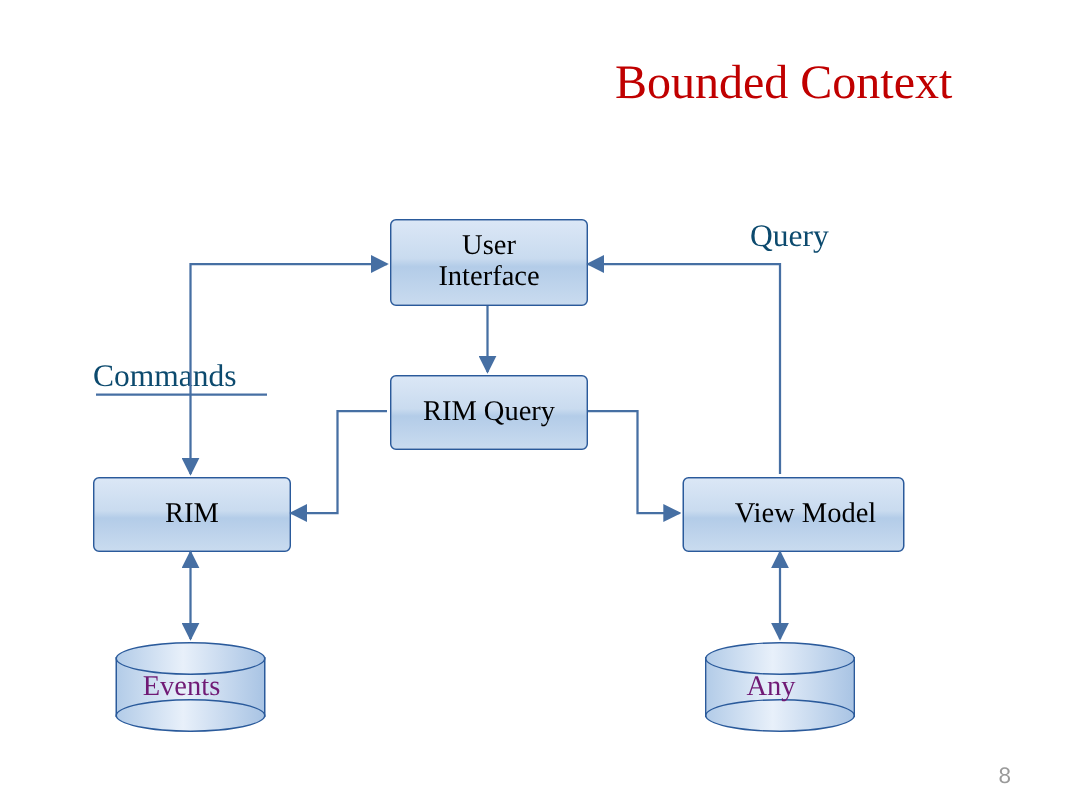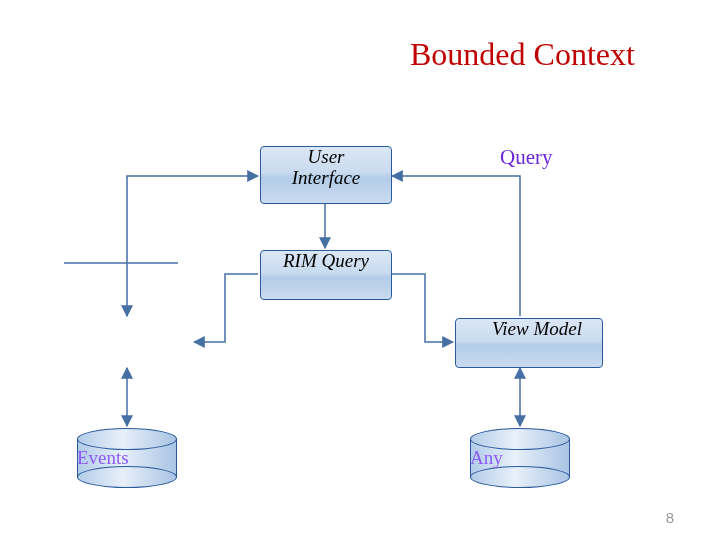--- a/index.html
+++ b/index.html
@@ -1,49 +1,53 @@
 <!DOCTYPE html>
 <html><head>
 <meta charset="utf-8">
 <style>
   html,body{margin:0;padding:0;width:720px;height:540px;background:#fff;font-family:"Times New Roman",serif;}
   .stage{position:relative;width:704px;height:540px;}
   .title{position:absolute;font-size:32px;color:#c00000;}
-  .plain-label{position:absolute;font-size:21px;color:#6d28d9;text-align:center;}
+  .plain-label{position:absolute;font-size:21px;color:#0c4a6e;text-align:center;}
   .box{position:absolute;width:130px;height:48px;border:1px solid #2a5a9b;border-radius:4px;
        background:linear-gradient(#dbe7f6 0%,#c9dbef 45%,#b3cce8 55%,#c9dbef 100%);
-       display:flex;justify-content:center;text-align:center;
-       font-size:19px;color:#000;line-height:1.1;font-style:italic;}
+       display:flex;align-items:center;justify-content:center;text-align:center;
+       font-size:19px;color:#000;line-height:1.1;}
   .box.two{height:56px;}
   .cylinder{position:absolute;width:100px;height:60px;}
   .cyl-body{position:absolute;left:0;right:0;top:10px;bottom:10px;border-left:1px solid #2a5a9b;border-right:1px solid #2a5a9b;
             background:linear-gradient(90deg,#b3cce8 0%,#e8f0fa 45%,#a9c4e4 100%);} 
   .cyl-top,.cyl-bot{position:absolute;left:0;right:0;height:20px;border:1px solid #2a5a9b;border-radius:50%;
             background:linear-gradient(90deg,#b3cce8 0%,#e8f0fa 45%,#a9c4e4 100%);} 
   .cyl-top{top:0;}
   .cyl-bot{bottom:0;}
-  .cyl-label{position:absolute;left:0;right:12px;top:32%;font-size:19px;color:#8b5cf6;}
+  .cyl-label{position:absolute;left:0;right:12px;top:32%;text-align:center;font-size:19px;color:#701a75;}
   .pagenum{position:absolute;right:30px;bottom:14px;font-family:Arial,sans-serif;font-size:15px;color:#9a9a9a;}
   svg.arrows{position:absolute;left:0;top:0;width:720px;height:540px;pointer-events:none;}
 </style>
 </head>
 <body>
 
 <div class="stage">
 
   <div class="title" style="left:410px;top:36px;">Bounded Context</div>
 
   <div class="plain-label" style="left:500px;top:145px;">Query</div>
+  <div class="plain-label" style="left:62px;top:238px;">Commands</div>
 
   <div class="box two" style="left:260px;top:146px;">
     <span style="white-space:pre-line;">User
 Interface</span>
   </div>
   <div class="box" style="left:260px;top:250px;">
     <span>RIM Query</span>
+  </div>
+  <div class="box" style="left:62px;top:318px;">
+    <span>RIM</span>
   </div>
   <div class="box" style="left:455px;top:318px;padding-left:16px;">
     <span>View Model</span>
   </div>
 
   <div class="cylinder" style="left:77px;top:428px;">
     <div class="cyl-body"></div>
       <div class="cyl-bot"></div>
       <div class="cyl-top"></div>
     <div class="cyl-label">Events</div>

